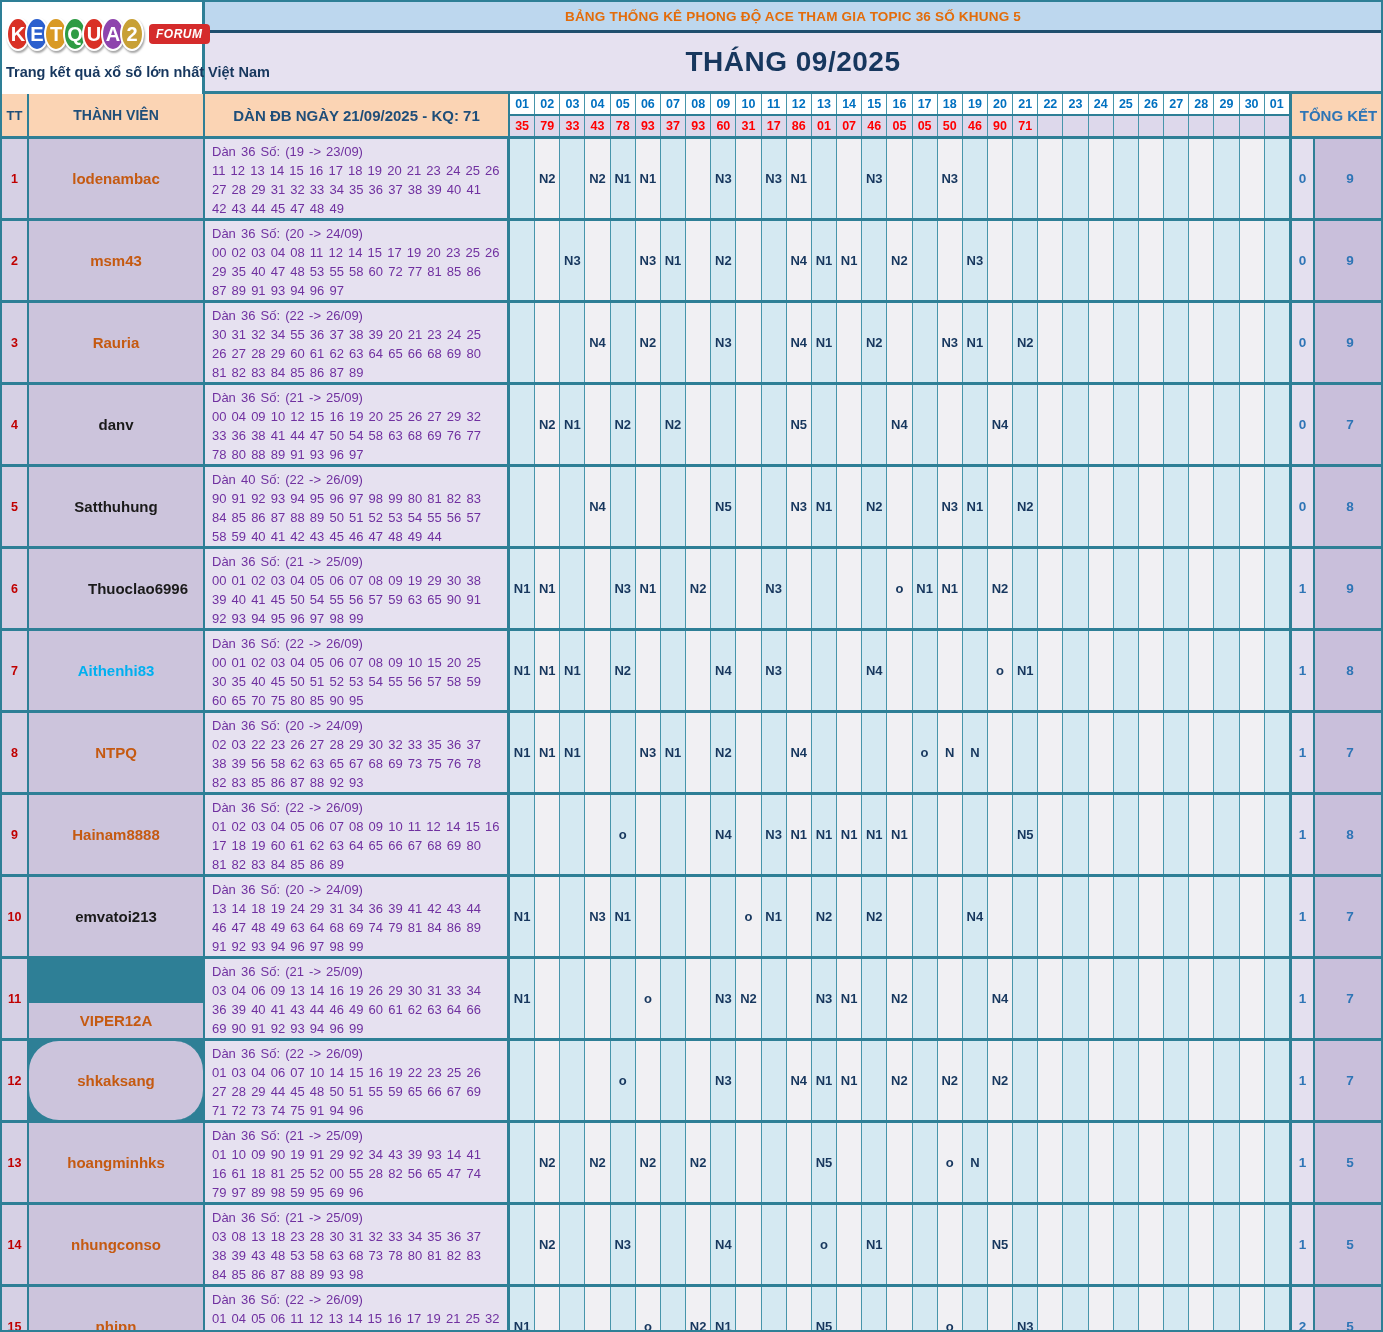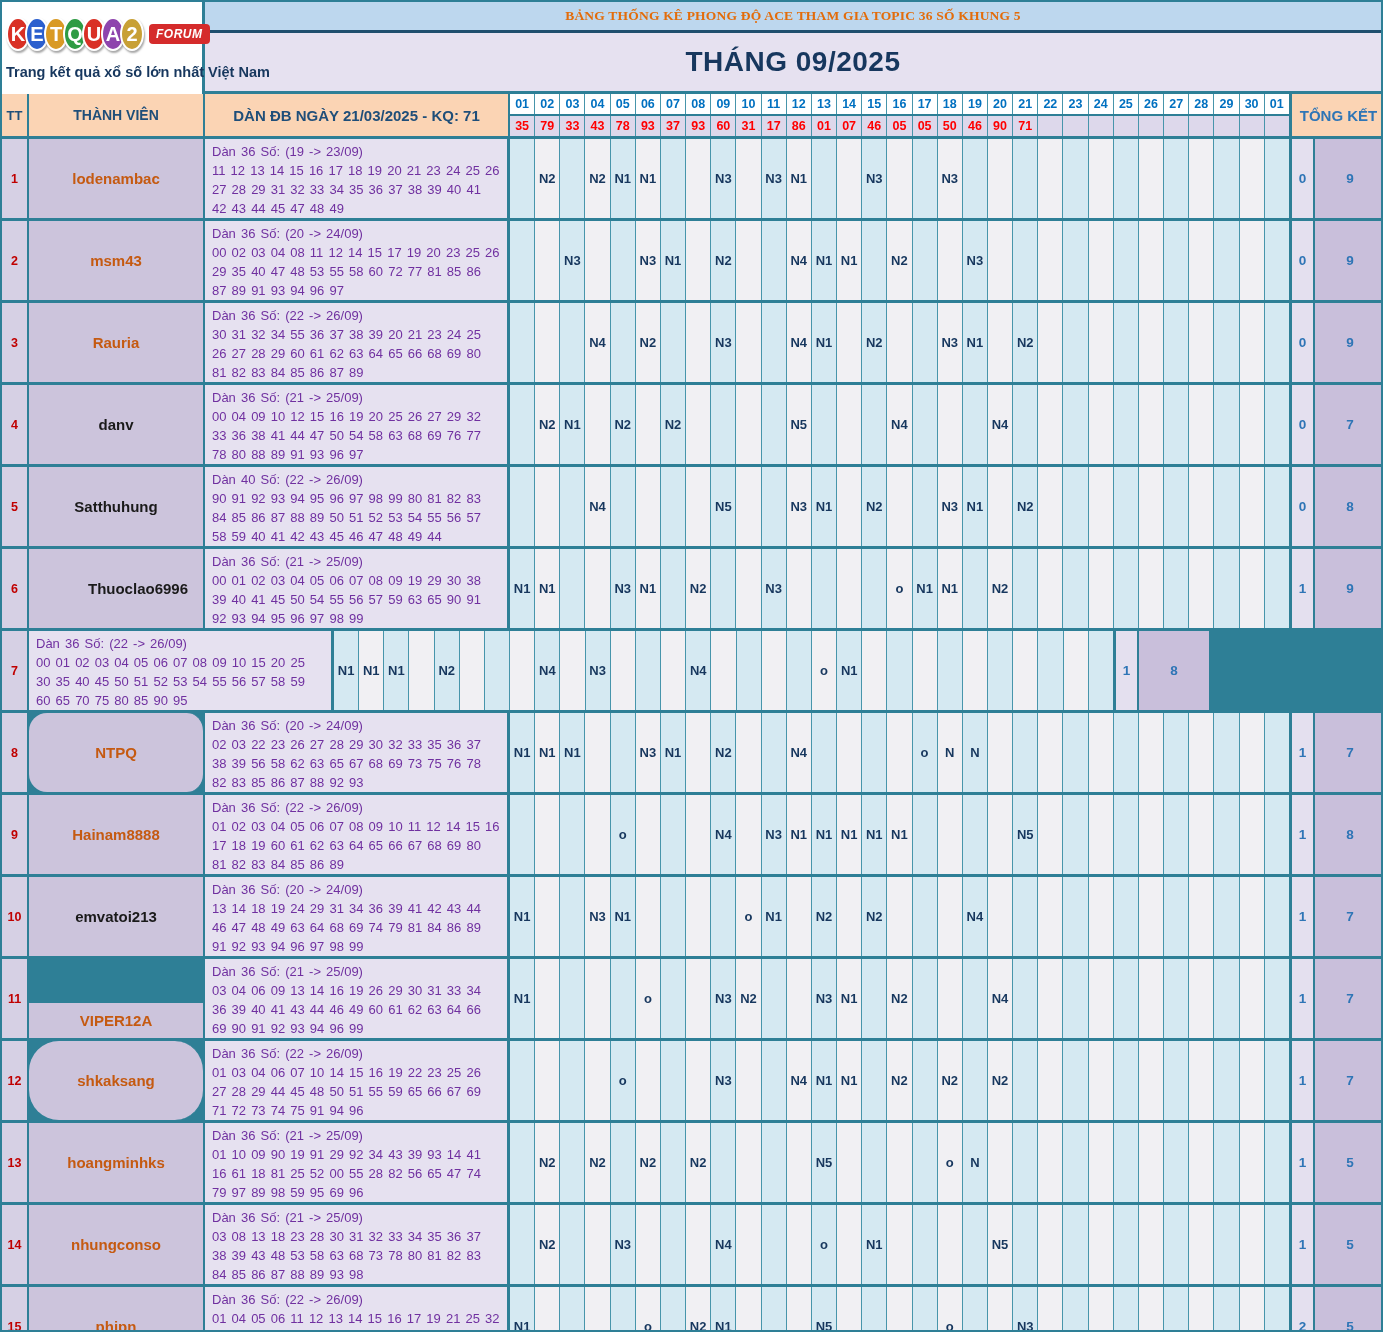--- a/index.html
+++ b/index.html
@@ -2,21 +2,21 @@
 <html><head>
 <meta charset="utf-8">
 <style>
   * { margin:0; padding:0; box-sizing:border-box; }
   body { background:#9aa7b0; font-family:"Liberation Sans", sans-serif; }
   .screen { position:relative; width:1383px; height:1332px; background:#2E7F96; border:2px solid #2E7F96; overflow:hidden; }
 
   
   .top { position:relative; height:92px; }
   .banner1 { margin-left:203px; height:31px; background:#BDD7EE; border-bottom:3px solid #1F4E6E;
-             display:flex; align-items:center; justify-content:center;font-family:Liberation Serif, serif; }
+             display:flex; align-items:center; justify-content:center; }
   .banner1 span { color:#E36C0A; font-weight:bold; font-size:13.5px; letter-spacing:.2px; }
   .banner2 { margin-left:203px; height:58px; background:#E6E1F0; display:flex; align-items:center; justify-content:center; }
   .banner2 span { color:#17375E; font-weight:bold; font-size:28px; letter-spacing:.5px; }
 
   .logo-box { position:absolute; left:0; top:0; width:203px; height:92px; background:#ffffff;
               border-right:3px solid #2E7F96; padding:4px 2px 2px 4px; }
   .logo-row { display:flex; align-items:center; height:56px; }
   .logo-letters { display:flex; }
   .logo-letters .ball { width:24px; height:34px; border-radius:50%; border:2px solid #fff;
         color:#fff; font-weight:bold; font-size:20px; display:flex; align-items:center; justify-content:center;
@@ -91,21 +91,21 @@
           </div>
         <span class="forum-badge">FORUM</span>
       </div>
       <div class="tagline">Trang kết quả xổ số lớn nhất Việt Nam</div>
     </div>
   </div>
 
   <div class="thead">
     <div class="hcell tt col-tt">TT</div>
     <div class="hcell col-name">THÀNH VIÊN</div>
-    <div class="hcell dan col-dan">DÀN ĐB NGÀY 21/03/2025 - KQ: 71</div>
+    <div class="hcell dan col-dan">DÀN ĐB NGÀY 21/09/2025 - KQ: 71</div>
     <div class="days-head">
       <div class="days-sub labels" id="day-labels">
           <div class="dh">01</div>
           <div class="dh">02</div>
           <div class="dh">03</div>
           <div class="dh">04</div>
           <div class="dh">05</div>
           <div class="dh">06</div>
           <div class="dh">07</div>
           <div class="dh">08</div>
@@ -424,20 +424,21 @@
           <div class="dc even"></div>
           <div class="dc odd"></div>
           <div class="dc even"></div>
           <div class="dc odd"></div>
         </div>
         <div class="cell s1 col-sum1">1</div>
         <div class="cell s2 col-sum2">9</div>
       </div>
       <div class="trow">
         <div class="cell tt col-tt">7</div>
+        <div class="cell name col-name" style="color: rgb(0, 176, 240);">Aithenhi83</div>
         <div class="cell dan col-dan">
           <div class="dan-line">Dàn 36 Số: (22 -&gt; 26/09)</div>
           <div class="dan-line">00 01 02 03 04 05 06 07 08 09 10 15 20 25 30 35 40 45 50 51 52 53 54 55 56 57 58 59 60 65 70 75 80 85 90 95</div>
         </div>
         <div class="day-strip">
           <div class="dc odd">N1</div>
           <div class="dc even">N1</div>
           <div class="dc odd">N1</div>
           <div class="dc even"></div>
           <div class="dc odd">N2</div>
@@ -466,21 +467,21 @@
           <div class="dc even"></div>
           <div class="dc odd"></div>
           <div class="dc even"></div>
           <div class="dc odd"></div>
         </div>
         <div class="cell s1 col-sum1">1</div>
         <div class="cell s2 col-sum2">8</div>
       </div>
       <div class="trow">
         <div class="cell tt col-tt">8</div>
-        <div class="cell name col-name" style="color: rgb(197, 90, 17); border-radius: 18px;">NTPQ</div>
+        <div class="cell name col-name" style="color: rgb(197, 90, 17);">NTPQ</div>
         <div class="cell dan col-dan">
           <div class="dan-line">Dàn 36 Số: (20 -&gt; 24/09)</div>
           <div class="dan-line">02 03 22 23 26 27 28 29 30 32 33 35 36 37 38 39 56 58 62 63 65 67 68 69 73 75 76 78 82 83 85 86 87 88 92 93</div>
         </div>
         <div class="day-strip">
           <div class="dc odd">N1</div>
           <div class="dc even">N1</div>
           <div class="dc odd">N1</div>
           <div class="dc even"></div>
           <div class="dc odd"></div>

